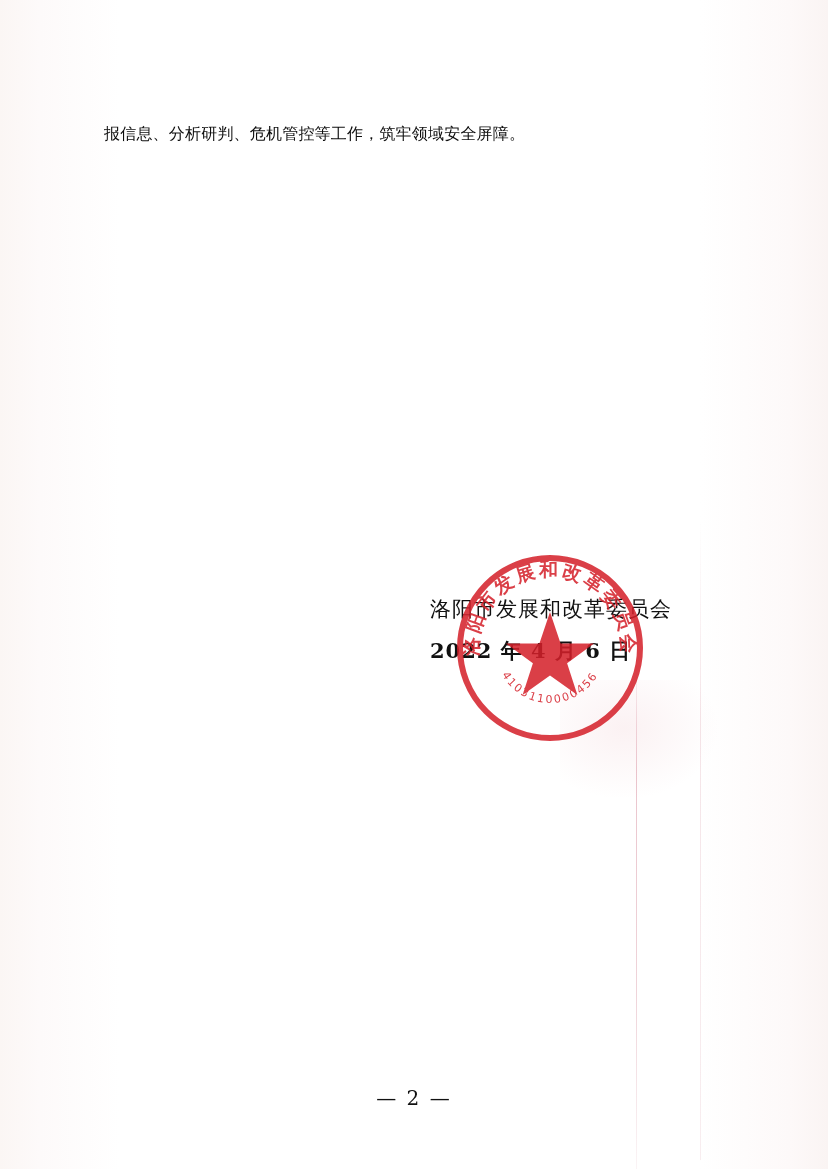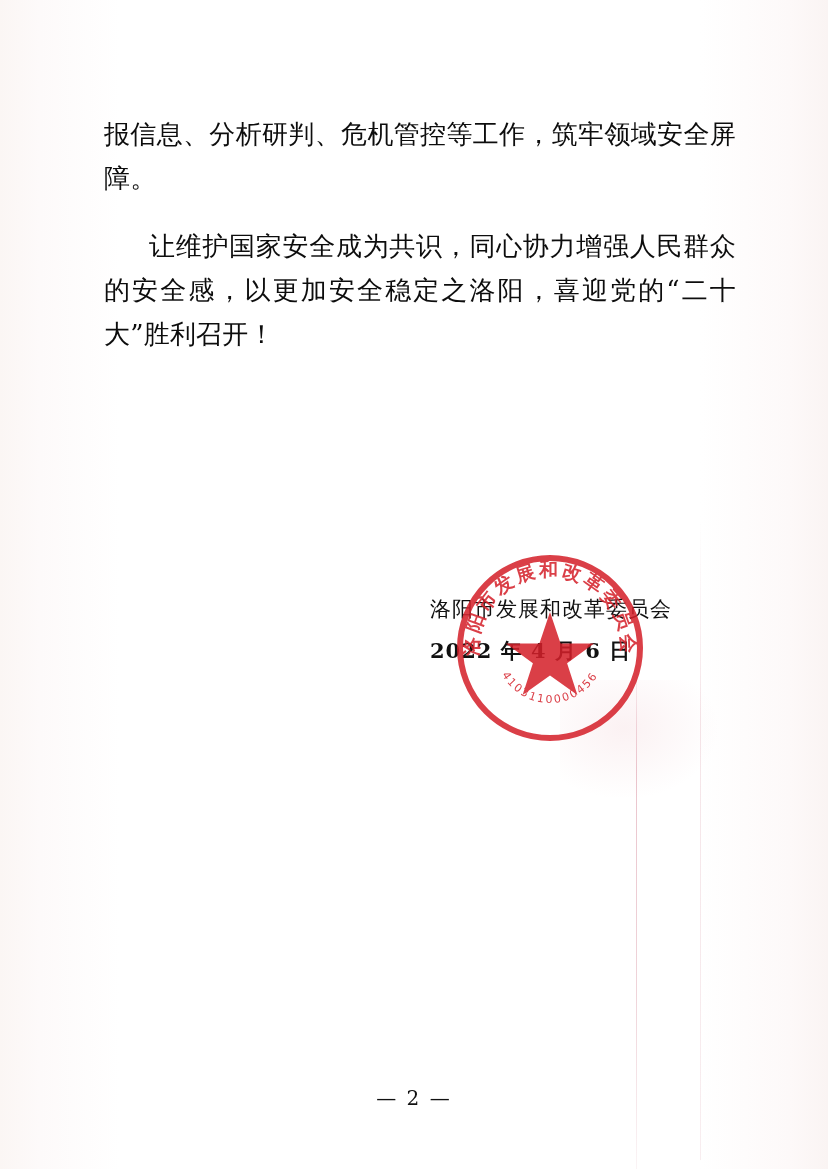--- a/index.html
+++ b/index.html
@@ -43,21 +43,21 @@
 
   .content {
     position: absolute;
     left: 104px;
     top: 112px;
     width: 632px;
   }
 
   p {
     margin: 0 0 2px 0;
-    font-size: 26px;
+    font-size: 16px;
     line-height: 44px;
     color: #0d0d0d;
     letter-spacing: 0.2px;
     text-align: justify;
     text-justify: inter-ideograph;
   }
   .indent { text-indent: 45px; }
   .bold-lead { font-weight: bold; }
 
   .para-gap { height: 22px; }
@@ -111,23 +111,20 @@
 
   <div class="content">
 
     <p>
       <span>报信息、分析研判、危机管控等工作，筑牢领域安全屏障。</span>
     </p>
 
 
     <div class="para-gap"></div>
 
-    <p class="indent">
-      <span>让维护国家安全成为共识，同心协力增强人民群众的安全感，以更加安全稳定之洛阳，喜迎党的“二十大”胜利召开！</span>
-    </p>
 
   </div>
 
   <div class="signature">
     <div>洛阳市发展和改革委员会</div>
     <div class="sig-date">2022 年 4 月 6 日</div>
   </div>
 
   <div class="seal">
     <svg width="200" height="200" viewBox="0 0 200 200" xmlns="http://www.w3.org/2000/svg">

